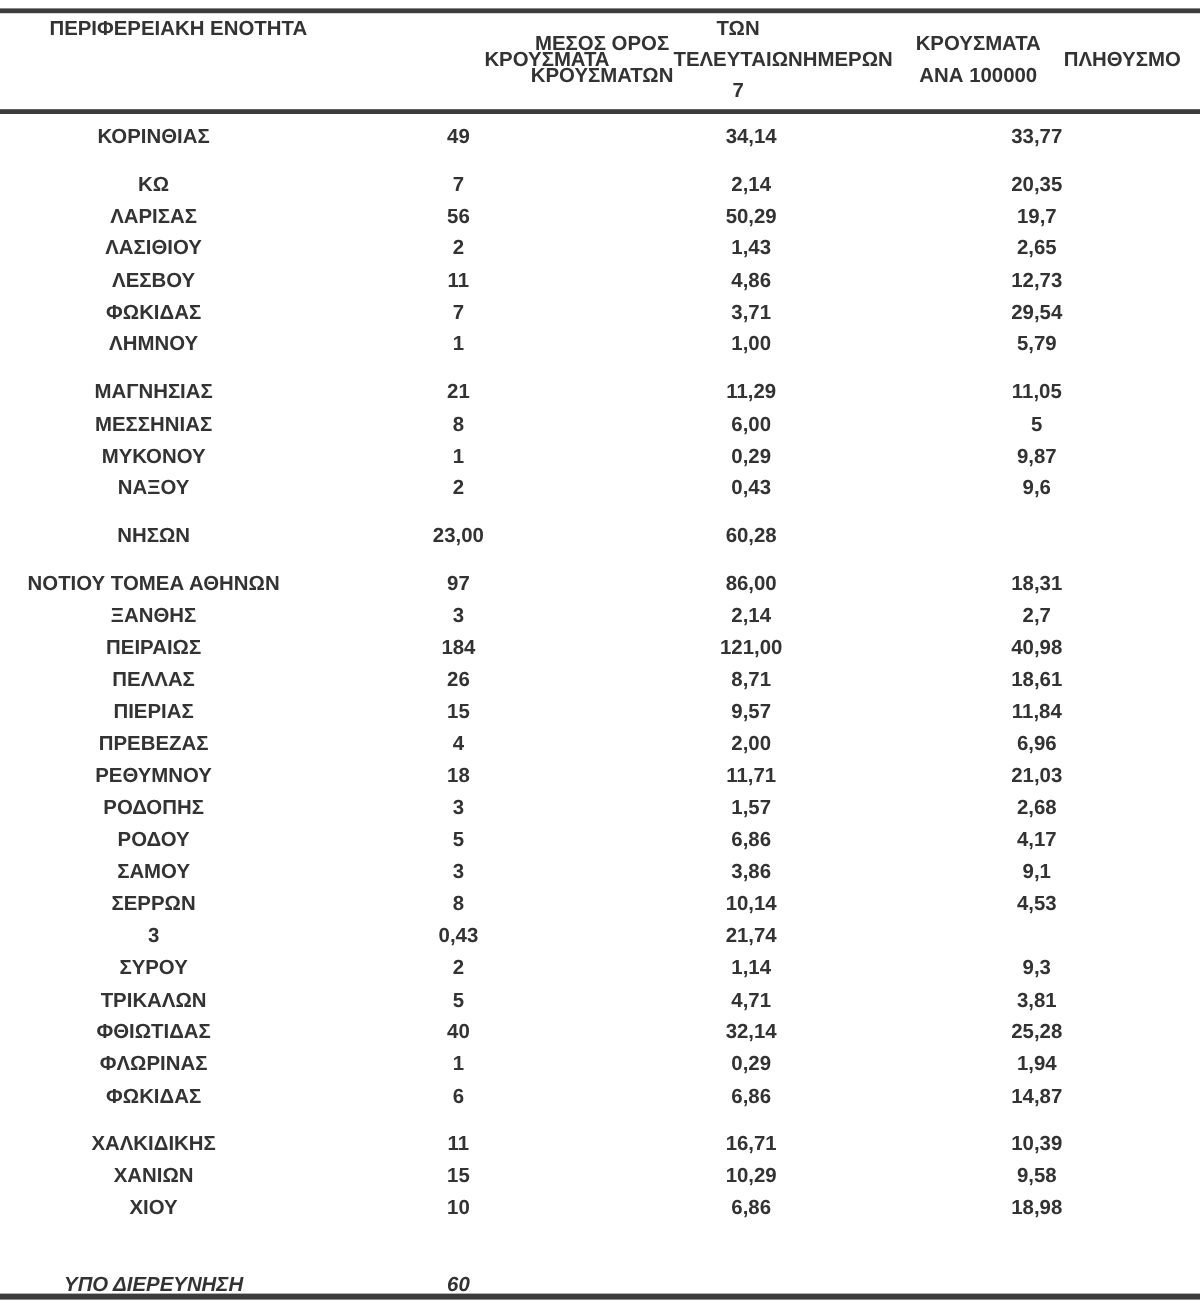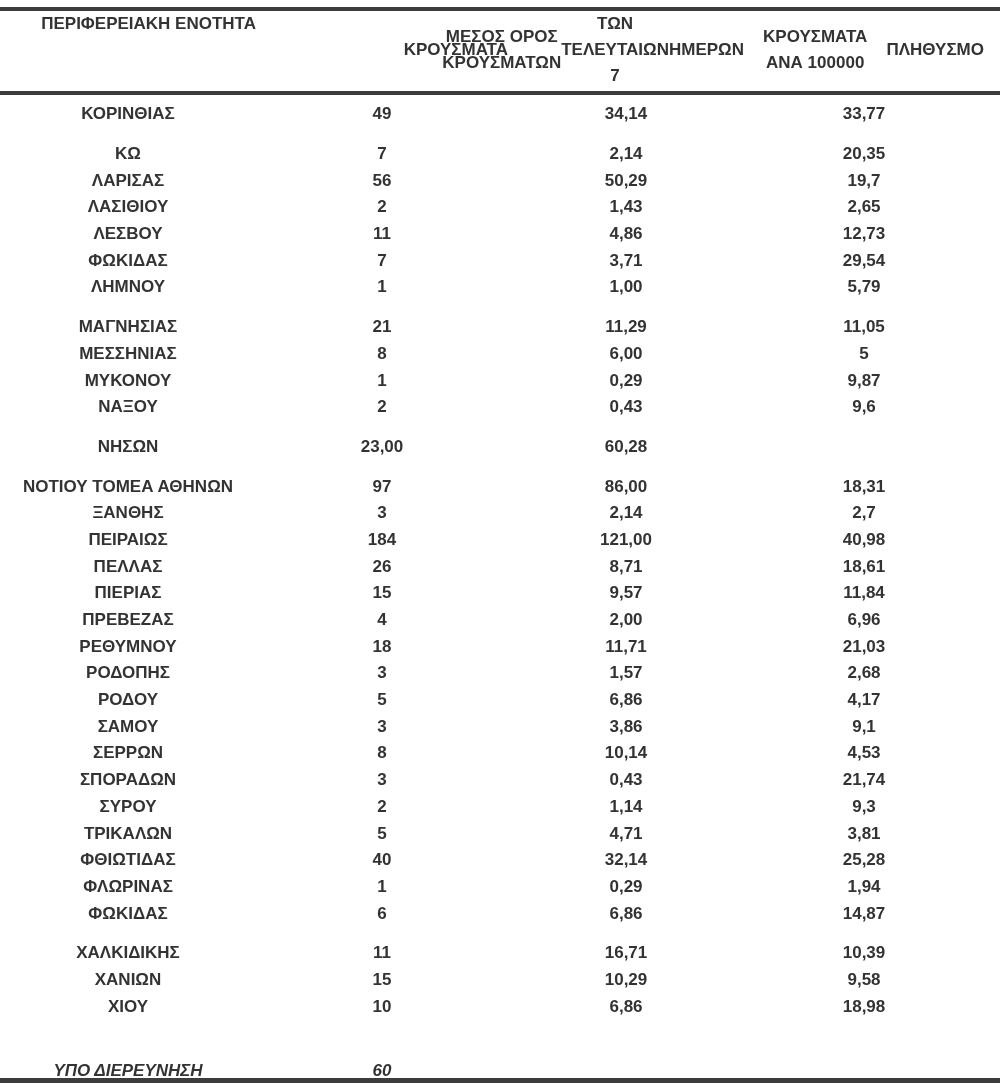--- a/index.html
+++ b/index.html
@@ -210,21 +210,20 @@
     <div class="cell">3,86</div>
     <div class="cell">9,1</div>
   </div>
       <div class="row">
     <div class="cell">ΣΕΡΡΩΝ</div>
     <div class="cell">8</div>
     <div class="cell">10,14</div>
     <div class="cell">4,53</div>
   </div>
       <div class="row">
-    <div class="cell">ΣΠΟΡΑΔΩΝ</div>
     <div class="cell">3</div>
     <div class="cell">0,43</div>
     <div class="cell">21,74</div>
   </div>
       <div class="row">
     <div class="cell">ΣΥΡΟΥ</div>
     <div class="cell">2</div>
     <div class="cell">1,14</div>
     <div class="cell">9,3</div>
   </div>

